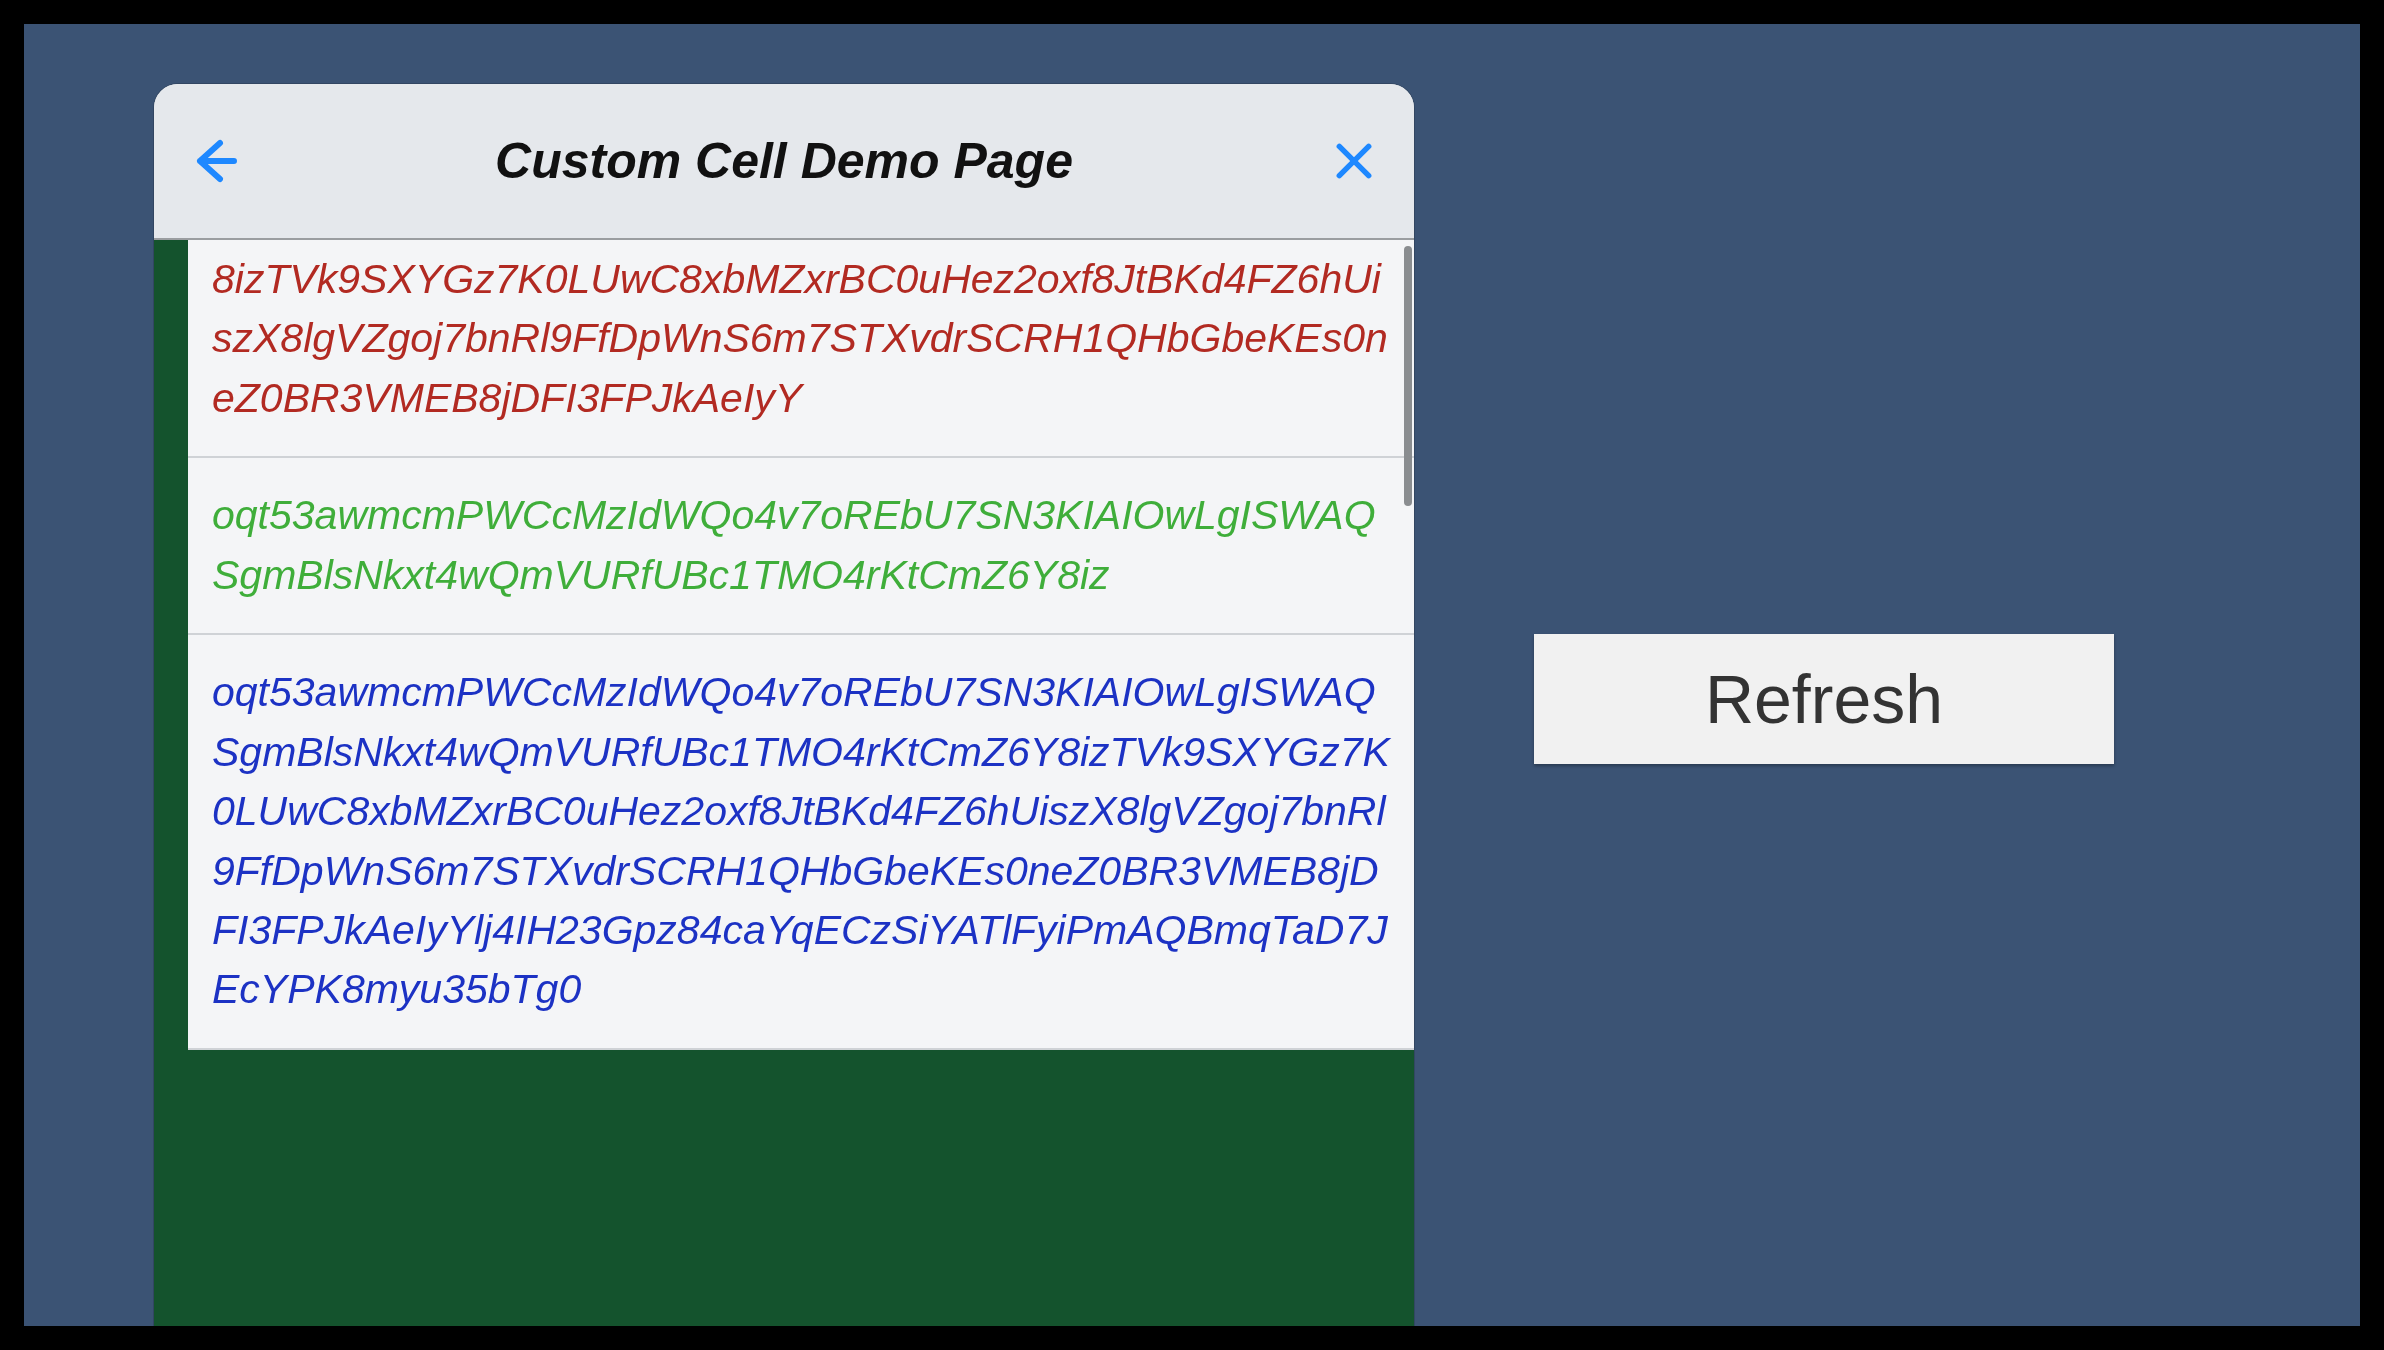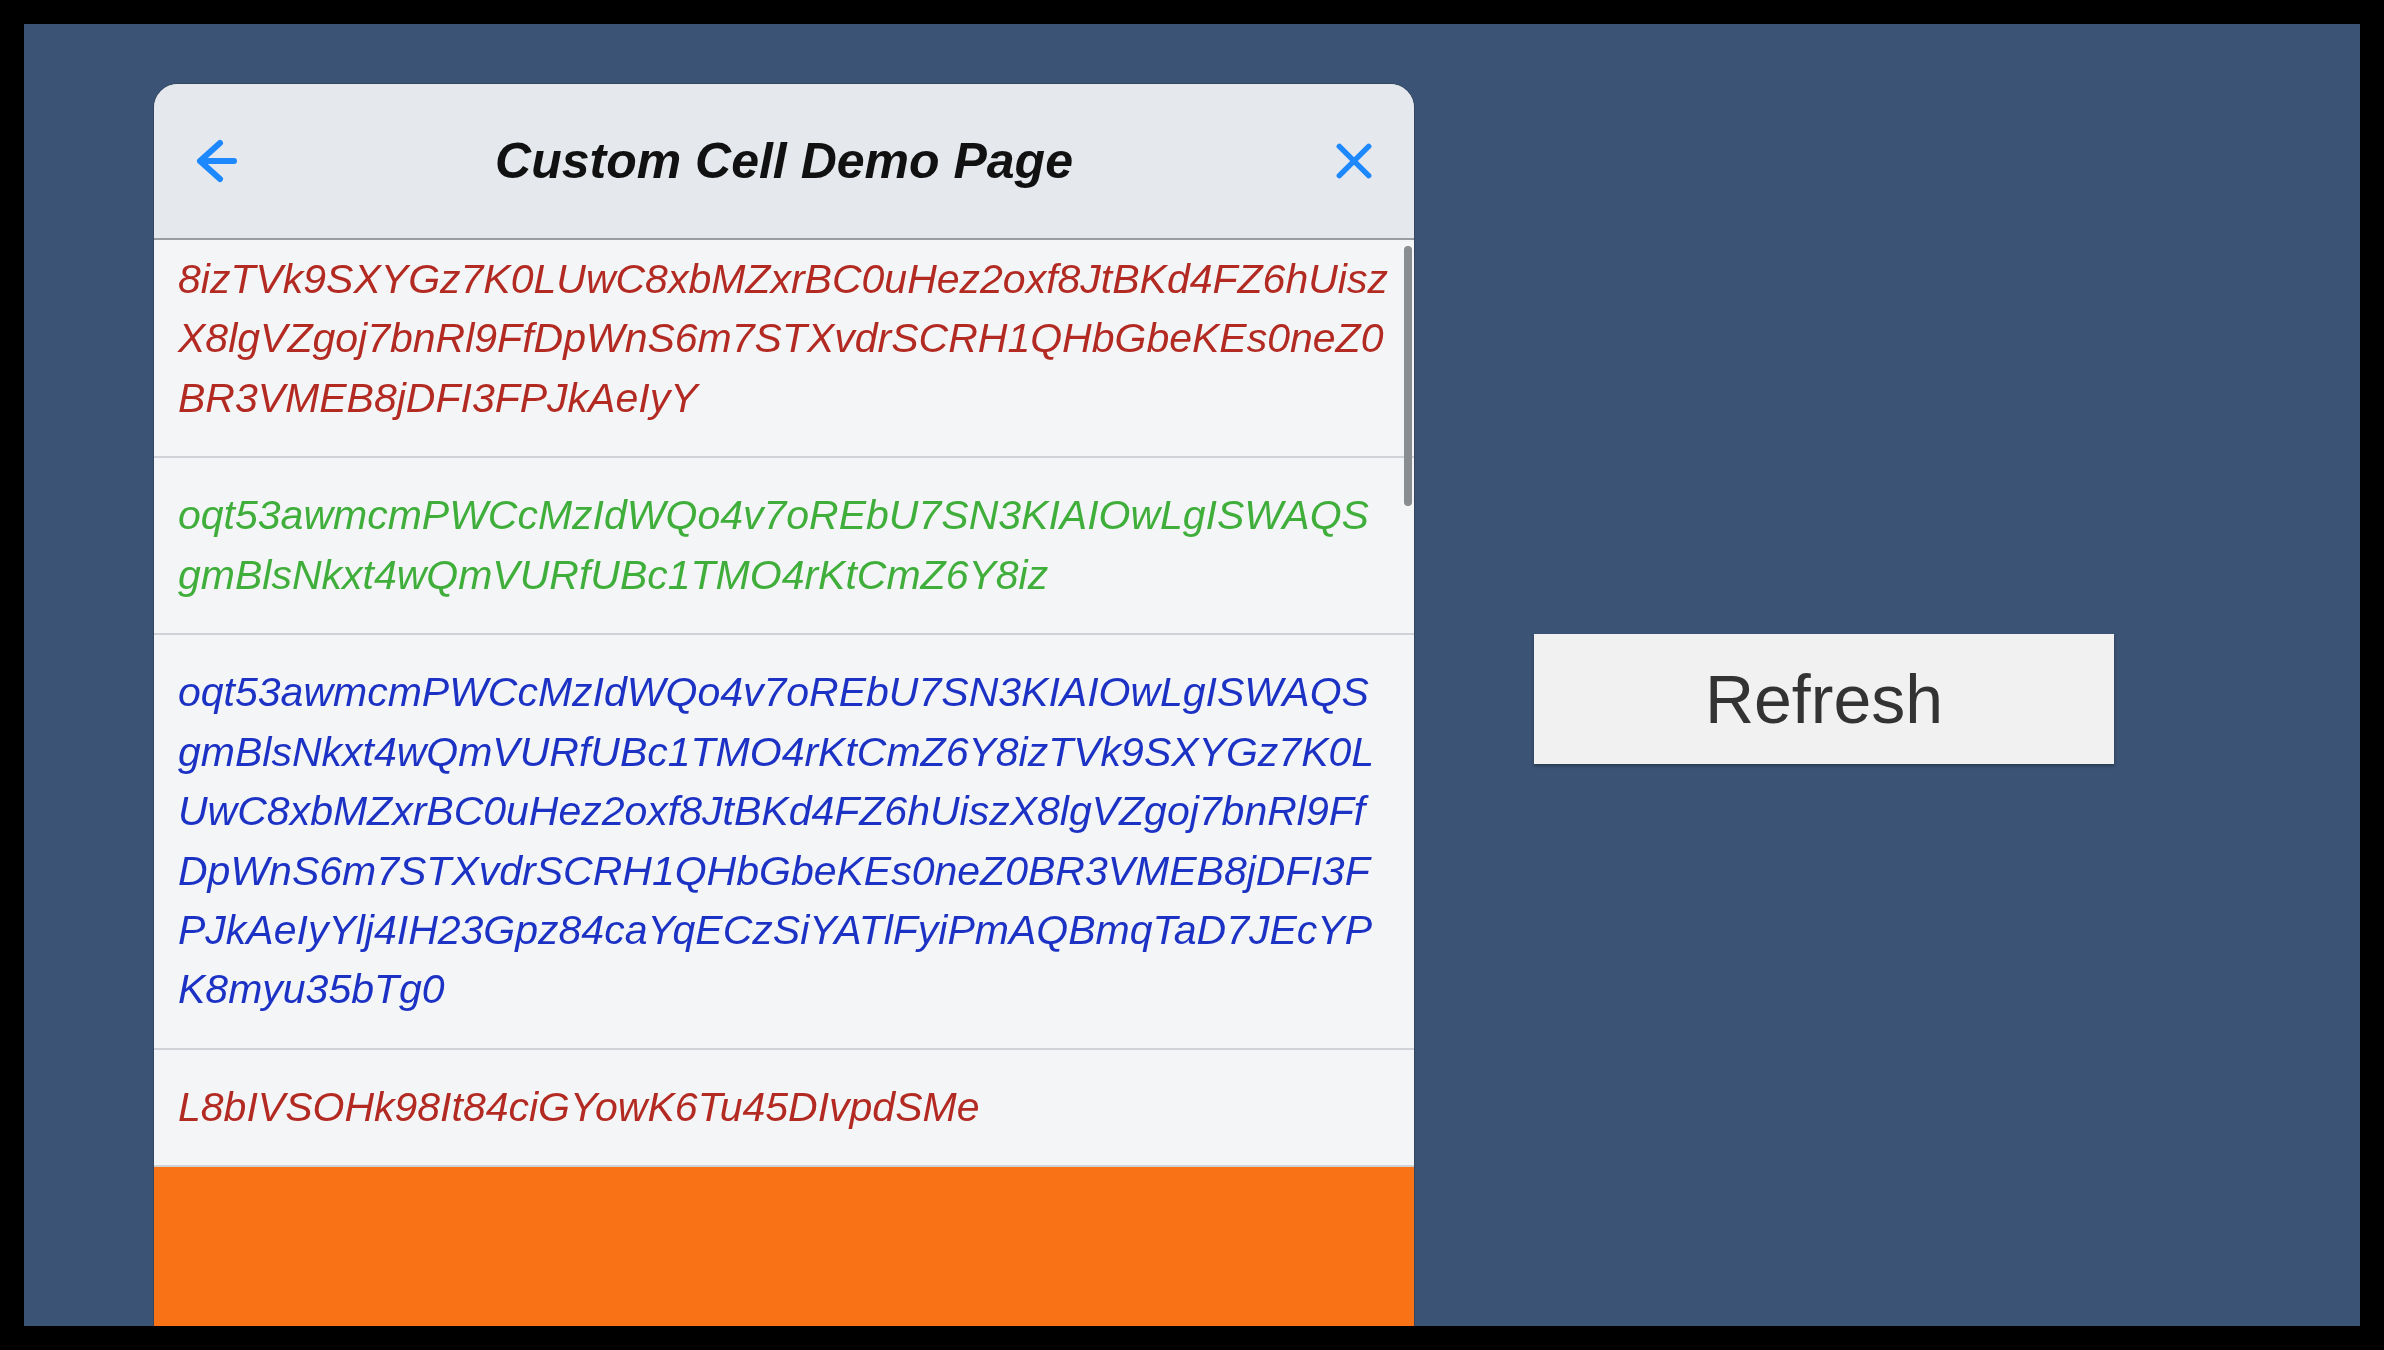--- a/index.html
+++ b/index.html
@@ -68,22 +68,23 @@
   .nav-icon svg {
     stroke: #1e88ff;
     stroke-width: 6;
     fill: none;
     stroke-linecap: round;
     stroke-linejoin: round;
   }
   .list {
     flex: 1;
     overflow-y: auto;
-    background: #f97316;
+    background: #14532d;
     position: relative;
+    padding-left: 34px;
   }
   .cell {
     padding: 28px 24px;
     border-bottom: 2px solid #cfd2d6;
     font-size: 41px;
     line-height: 1.45;
     font-weight: 500;
     word-break: break-all;
     background: #f4f5f7;
   }
@@ -143,22 +144,19 @@
 
         <div class="cell first color-red">
           <span>8izTVk9SXYGz7K0LUwC8xbMZxrBC0uHez2oxf8JtBKd4FZ6hUiszX8lgVZgoj7bnRl9FfDpWnS6m7STXvdrSCRH1QHbGbeKEs0neZ0BR3VMEB8jDFI3FPJkAeIyY</span>
         </div>
         <div class="cell color-green">
           <span>oqt53awmcmPWCcMzIdWQo4v7oREbU7SN3KIAIOwLgISWAQSgmBlsNkxt4wQmVURfUBc1TMO4rKtCmZ6Y8iz</span>
         </div>
         <div class="cell color-blue">
           <span>oqt53awmcmPWCcMzIdWQo4v7oREbU7SN3KIAIOwLgISWAQSgmBlsNkxt4wQmVURfUBc1TMO4rKtCmZ6Y8izTVk9SXYGz7K0LUwC8xbMZxrBC0uHez2oxf8JtBKd4FZ6hUiszX8lgVZgoj7bnRl9FfDpWnS6m7STXvdrSCRH1QHbGbeKEs0neZ0BR3VMEB8jDFI3FPJkAeIyYlj4IH23Gpz84caYqECzSiYATlFyiPmAQBmqTaD7JEcYPK8myu35bTg0</span>
         </div>
-        <div class="cell color-red">
-          <span>L8bIVSOHk98It84ciGYowK6Tu45DIvpdSMe</span>
-        </div>
       </div>
     </div>
 
     <button class="refresh-button">Refresh</button>
 
   </div>
 </div>
 
 </body></html>

